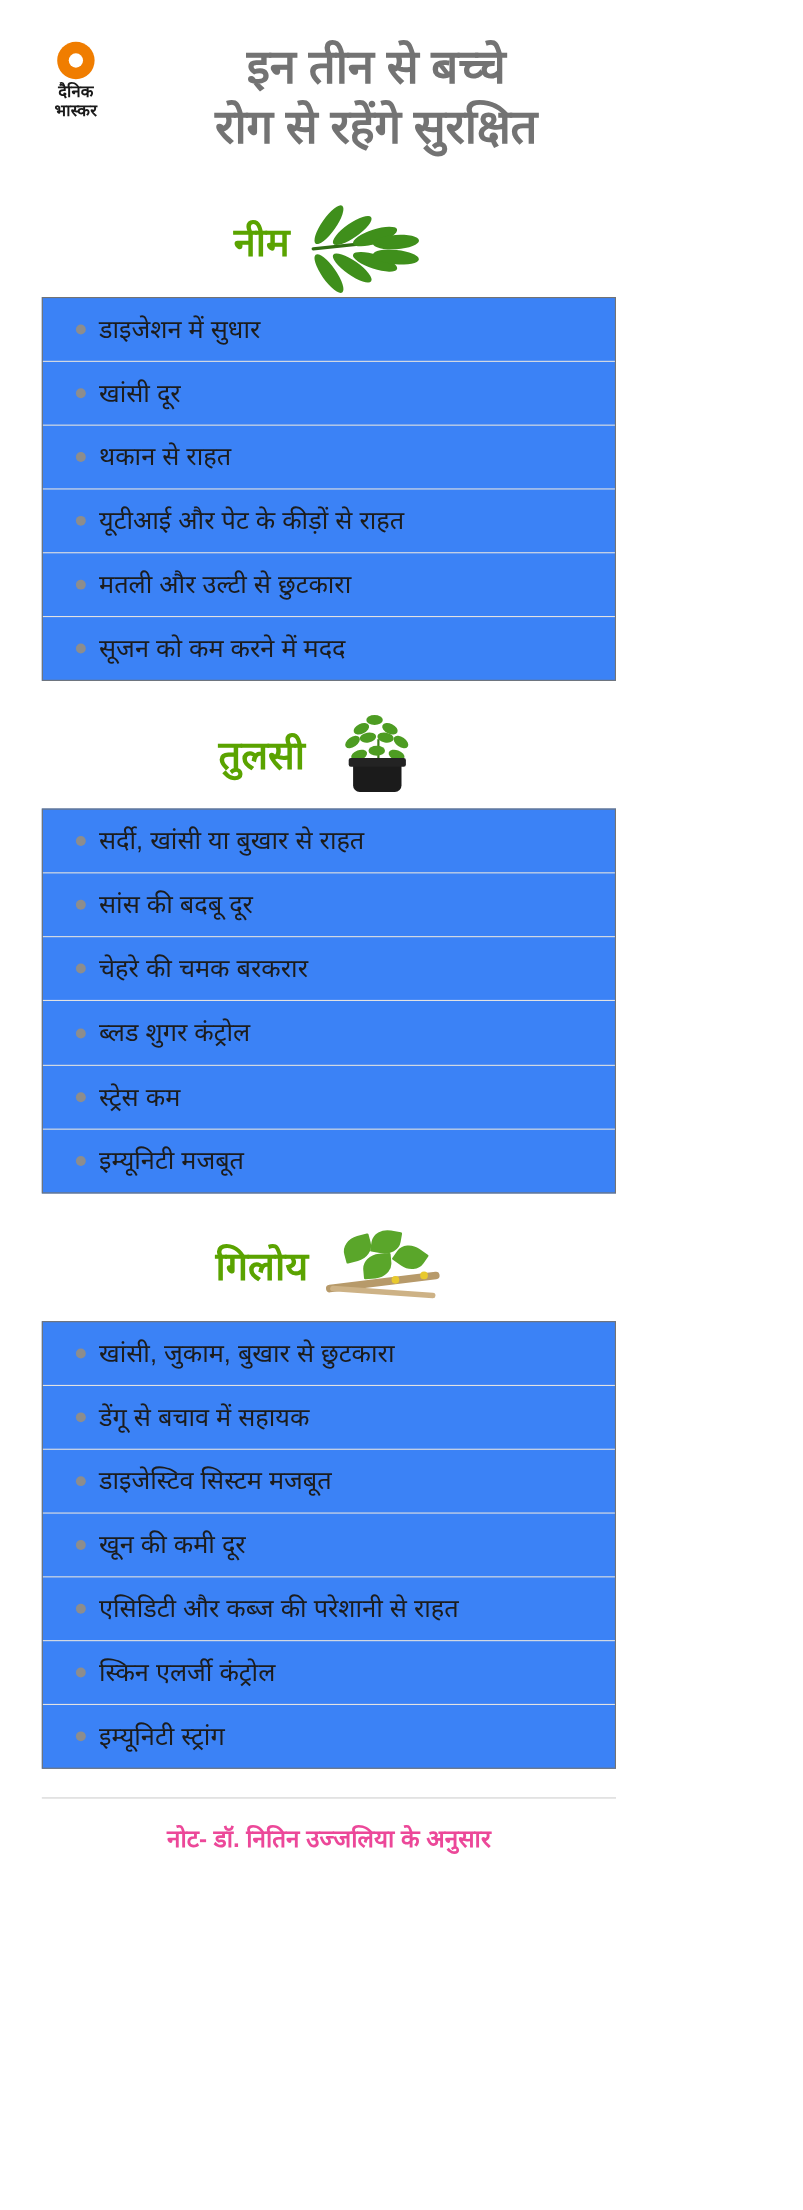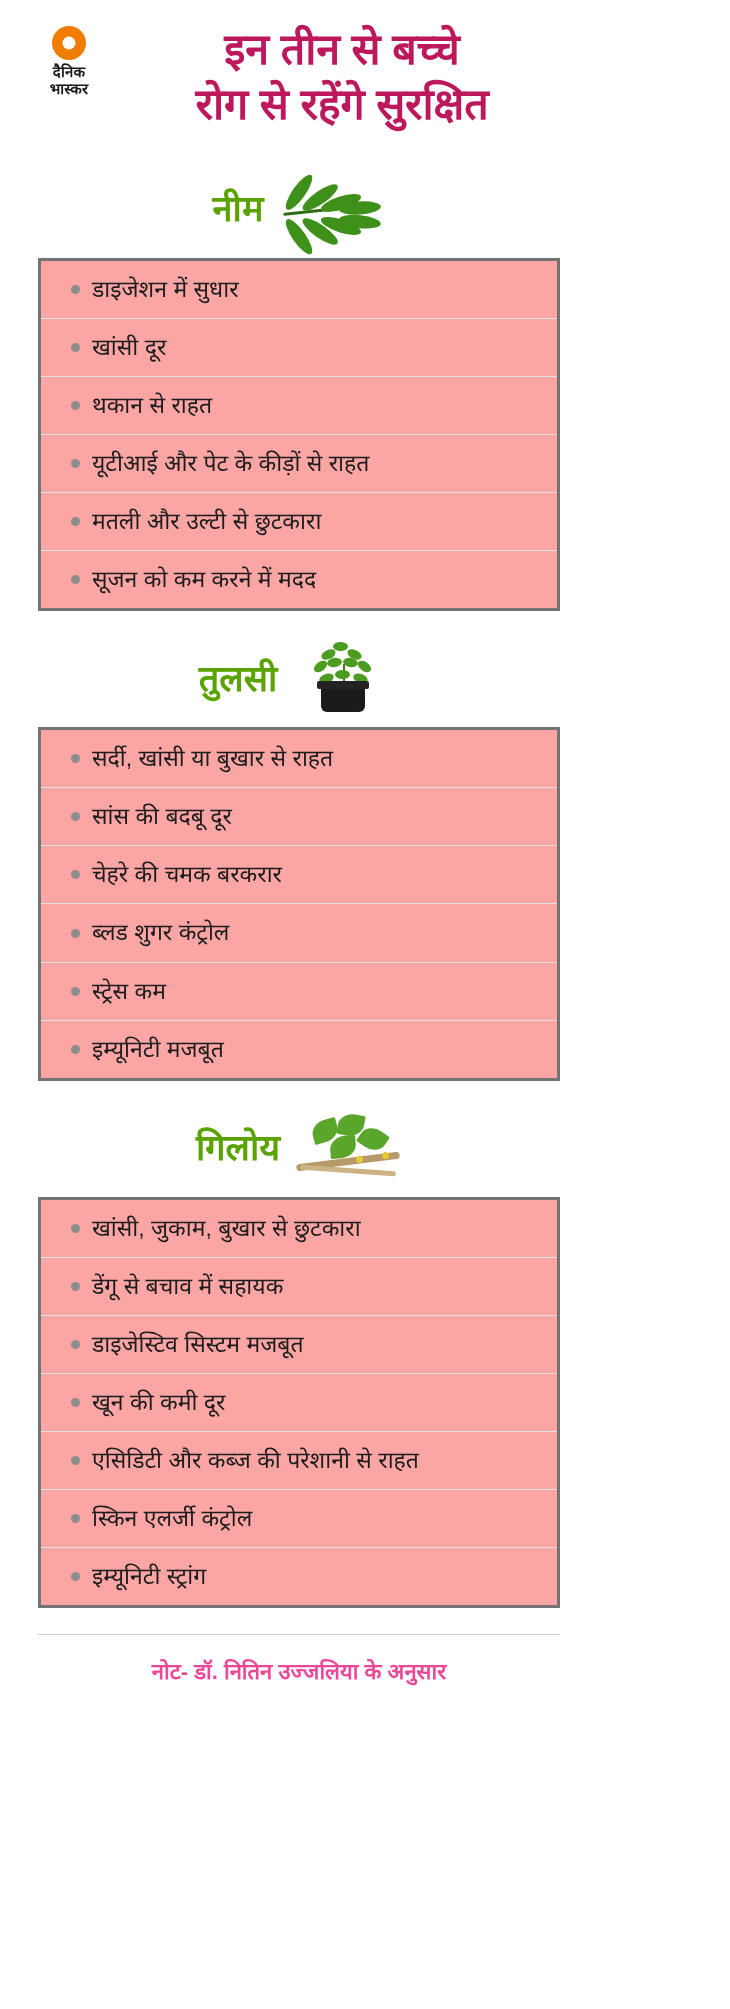--- a/index.html
+++ b/index.html
@@ -10,21 +10,21 @@
   body {
     font-family: "Liberation Sans", "DejaVu Sans", sans-serif;
     color: #1a1a1a;
     width: 730px;
     min-height: 2009px;
     position: relative;
   }
   .page {
     width: 598px;
     min-height: 2009px;
-    padding: 0 0 0 0;
+    padding: 12px 0 0 0;
     background: #fff;
     position: relative;
   }
 
   
   .header {
     display: flex;
     align-items: flex-start;
     padding: 22px 30px 10px 26px;
     gap: 10px;
@@ -58,21 +58,21 @@
   }
   .logo-text .l1 { font-size: 15px; letter-spacing: .2px; }
   .logo-text .l2 { font-size: 15px; letter-spacing: .2px; }
 
   .headline {
     flex: 1;
     text-align: center;
     font-size: 43px;
     line-height: 1.28;
     font-weight: bold;
-    color: #be185d;
+    color: #737373;
     letter-spacing: -0.2px;
     padding-right: 6px;
   }
   .headline .ln { display: block; }
 
   
   .section {
     padding: 0 38px;
   }
   .sec-title-row {
@@ -173,22 +173,22 @@
   }
   .giloy .berry {
     position: absolute;
     width: 7px; height: 7px;
     background: #e8c92e;
     border-radius: 50%;
   }
 
   
   .card {
-    border: 3px solid #737373;
-    background: #fca5a5;
+    border: 1px solid #737373;
+    background: #3b82f6;
   }
   .row {
     border-bottom: 1px solid #e2e2e2;
     padding: 13px 16px 13px 30px;
     display: flex;
     align-items: center;
     gap: 12px;
     min-height: 46px;
   }
   .row:last-child { border-bottom: none; }

